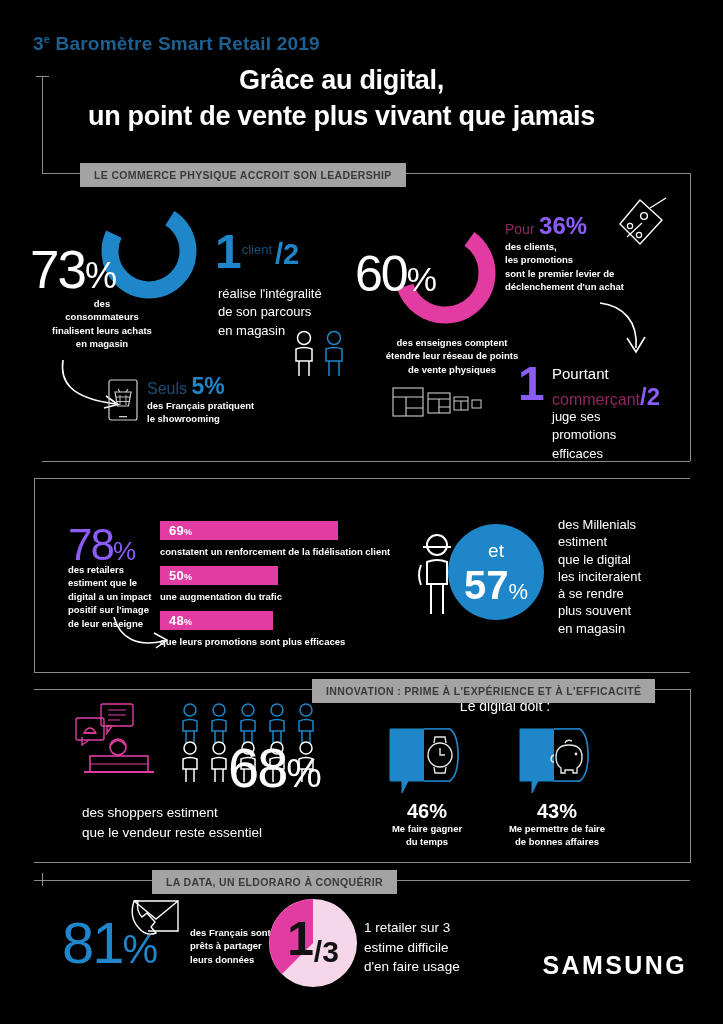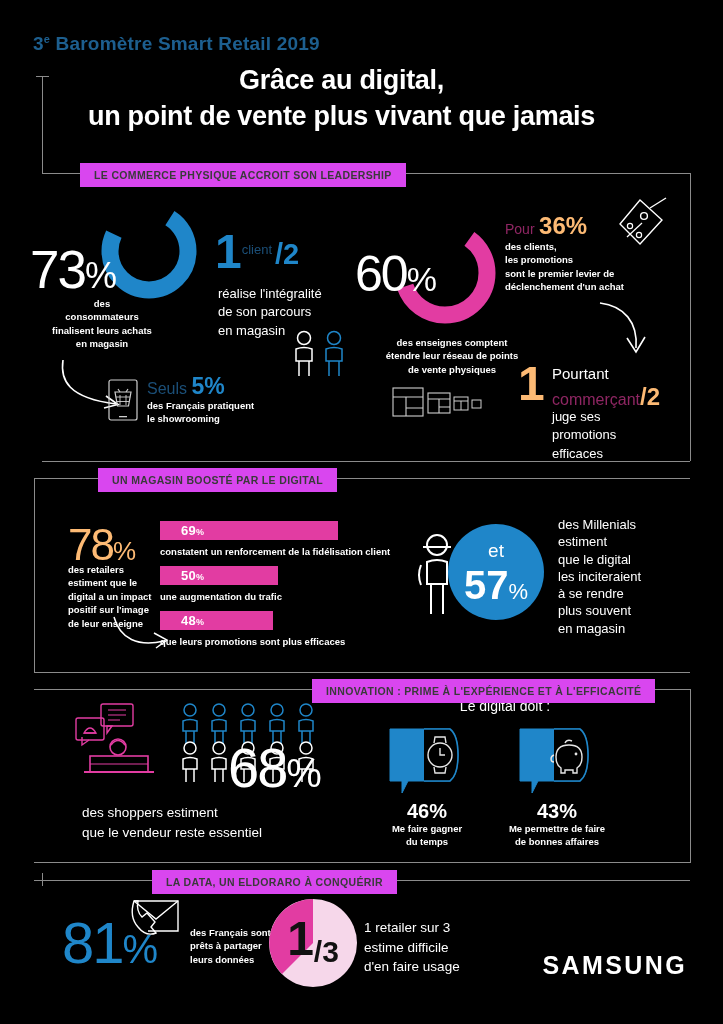--- a/index.html
+++ b/index.html
@@ -29,44 +29,44 @@
     color: #ffffff; letter-spacing: -.3px;
   }
   
   .frame { position: absolute; }
   .frame .edge { position: absolute; background: #8b8b8b; }
   .edge.h { height: 1px; }
   .edge.v { width: 1px; }
   
   .chip {
     position: absolute;
-    background: #d946ef; color: #3a3a3a;
+    background: #a3a3a3; color: #3a3a3a;
     font-size: 10.5px; font-weight: bold;
     letter-spacing: .35px;
     padding: 6px 14px 6px 14px;
     white-space: nowrap;
     z-index: 6;
   }
   
   .t { position: absolute; }
   .bold { font-weight: bold; }
   .cap-blue { color: #1f86c9; }
-  .cap-mag  { color: #fdba74; }
+  .cap-mag  { color: #8b5cf6; }
   .dk-blue  { color: #1b4f78; }
   .dk-mag   { color: #8f2663; }
   .white    { color: #ffffff; }
   .body-s  { font-size: 9.5px; line-height: 1.42; font-weight: bold; }
   .body-m  { font-size: 13px;  line-height: 1.42; font-weight: 400; }
   .ctr { text-align: center; }
   .big-num { font-weight: 300; letter-spacing: -2px; line-height: 1; }
   
   .bar {
     position: absolute; height: 19px;
     background: #e23ca2;
-    display: flex; align-items: center; padding-left: 12px;
+    display: flex; align-items: center;
   }
   .bar > span {
     font-size: 13px; font-weight: bold; color: #ffffff;
     padding-left: 9px; letter-spacing: .2px;
   }
   .bar > span small { font-size: 9px; }
   
   .disc {
     position: absolute; border-radius: 50%;
     display: flex; flex-direction: column;
@@ -211,21 +211,20 @@
     <div>juge ses</div>
     <div>promotions</div>
     <div>efficaces</div>
   </div>
 
   <div class="frame">
     <div class="edge h" style="left:34px; top:478px; width:656px;"></div>
     <div class="edge v" style="left:34px; top:478px; height:195px;"></div>
     <div class="edge h" style="left:34px; top:672px; width:656px;"></div>
   </div>
-  <div class="chip" style="left:98px; top:468px;">UN MAGASIN BOOSTÉ PAR LE DIGITAL</div>
 
   <div class="t big-num cap-mag" style="left:68px; top:523px; font-size:44px;">
     <span>78</span><span style="font-size:26px;">%</span>
   </div>
   <div class="t body-s white" style="left:68px; top:563px;">
     <div>des retailers</div>
     <div>estiment que le</div>
     <div>digital a un impact</div>
     <div>positif sur l'image</div>
     <div>de leur enseigne</div>

